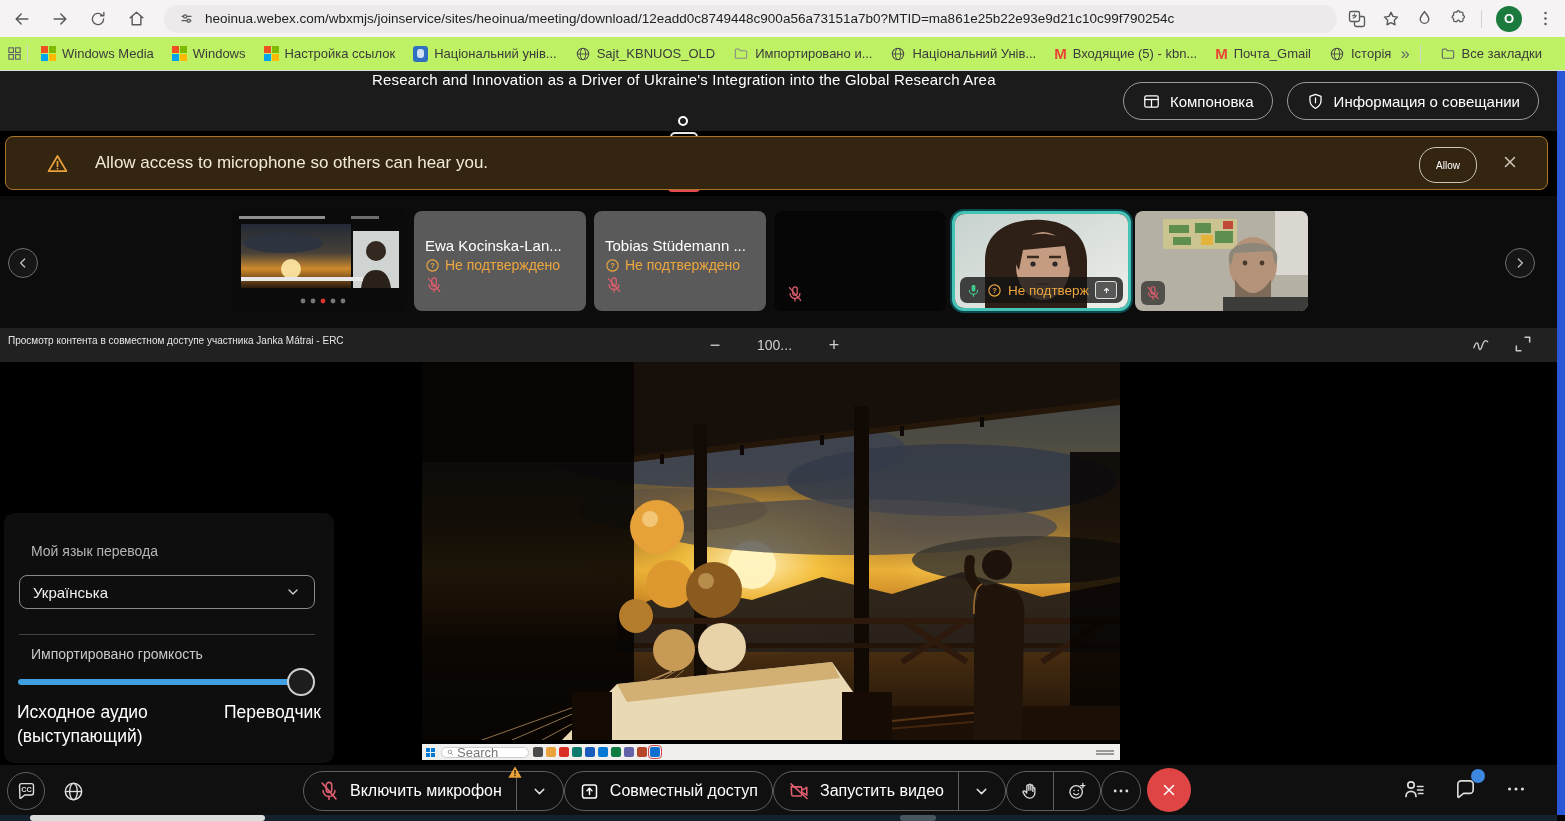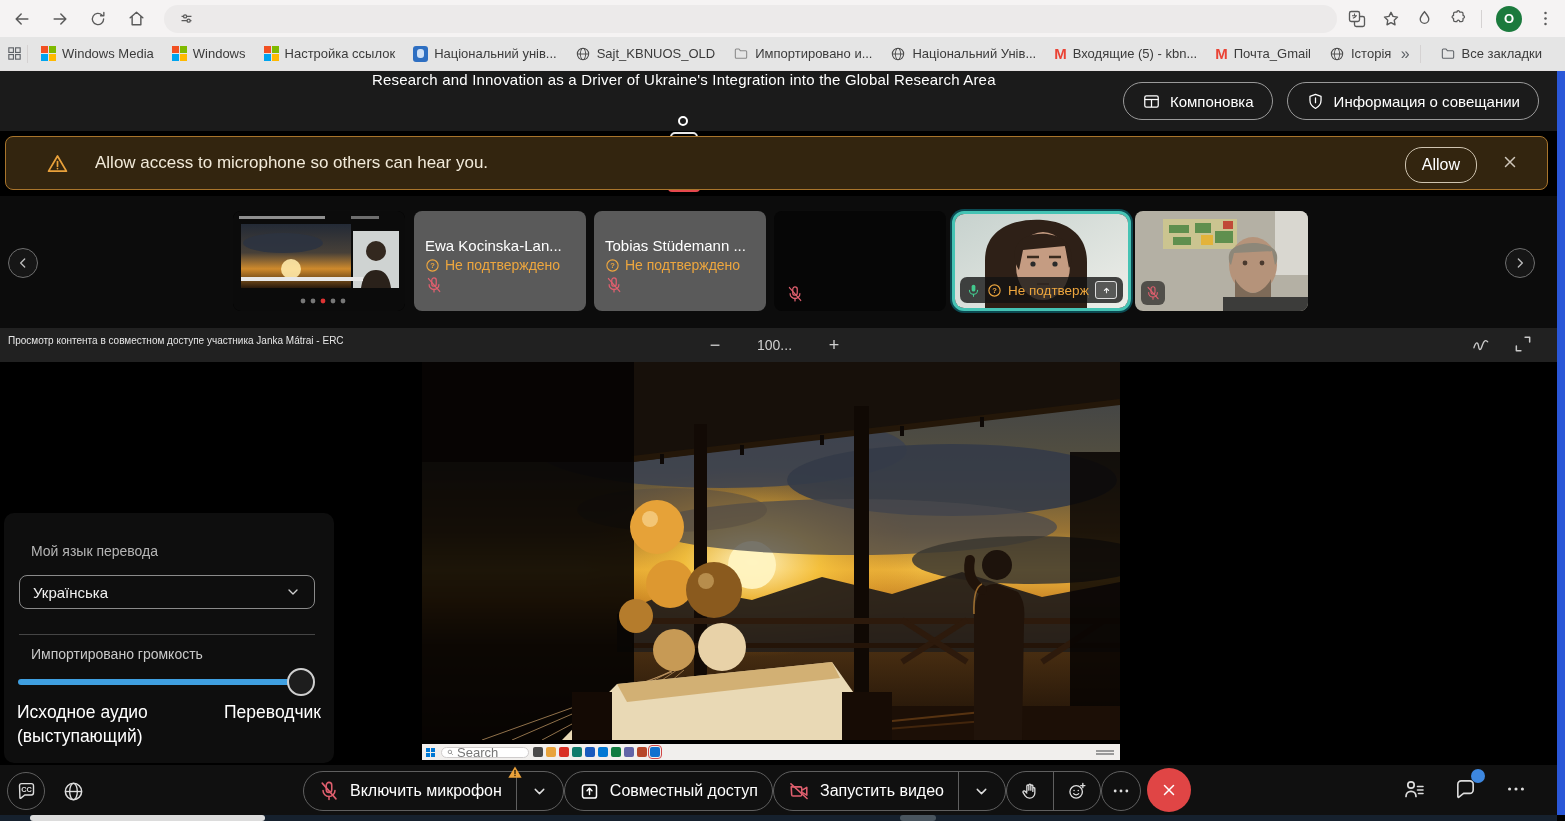--- a/index.html
+++ b/index.html
@@ -13,21 +13,21 @@
   .nav-ic{width:32px;height:32px;border-radius:50%;display:flex;align-items:center;justify-content:center;margin-left:6px;}
   .omnibox{flex:1;height:28px;background:#eceaea;border-radius:14px;margin:0 10px 0 12px;
            display:flex;align-items:center;gap:10px;padding:0 14px;min-width:0;}
   .omnibox .url{font-size:13.5px;color:#222;white-space:nowrap;overflow:hidden;}
   .chrome-right{display:flex;align-items:center;gap:14px;margin-right:10px;color:#5a5a5a;}
   .chrome-sep{width:1px;height:18px;background:#d5d2d2;}
   .avatar{width:26px;height:26px;border-radius:50%;background:#1b7a3d;color:#fff;font-size:13px;
           display:flex;align-items:center;justify-content:center;font-weight:bold;}
 
   
-  .bm-bar{position:absolute;top:37px;left:0;width:1565px;height:34px;background:#e5e5e5;
+  .bm-bar{position:absolute;top:37px;left:0;width:1565px;height:34px;background:#bef264;
           border-bottom:1px solid #e3e0e0;display:flex;align-items:center;padding-left:6px;box-sizing:border-box;
           font-size:13px;color:#3b3b3b;}
   .bm{display:flex;align-items:center;gap:6px;padding:0 9px;white-space:nowrap;}
   .winlogo{display:grid;grid-template-columns:7px 7px;grid-template-rows:7px 7px;gap:1px;}
   .winlogo i{display:block;}
   .winlogo i:nth-child(1){background:#f25022}.winlogo i:nth-child(2){background:#7fba00}
   .winlogo i:nth-child(3){background:#00a4ef}.winlogo i:nth-child(4){background:#ffb900}
   .gmail-m{color:#ea4335;font-weight:bold;font-size:15px;}
   .bluedoc{width:15px;height:16px;border-radius:3px;background:#2e6fc2;position:relative;}
   .bluedoc:after{content:"";position:absolute;left:4px;top:3px;width:7px;height:9px;border-radius:3px;background:#cfe0f5;}
@@ -48,21 +48,21 @@
   .pill-btn{height:38px;border:1px solid #9a9a9a;border-radius:19px;display:flex;align-items:center;gap:9px;
             padding:0 18px;color:#fff;font-size:15px;background:transparent;box-sizing:border-box;}
 
   
   .banner{position:absolute;left:5px;top:136px;width:1543px;height:54px;box-sizing:border-box;
           background:#33250f;border:1.5px solid #a9752c;border-radius:8px;
           display:flex;align-items:center;color:#f2ead9;}
   .banner .warn{margin-left:40px;color:var(--warning-orange,#e9a13b);}
   .banner .msg{margin-left:26px;font-size:17px;}
   .banner .allow{position:absolute;right:70px;top:10px;height:34px;padding:0 16px;border:1px solid #cfc4b0;
-                 border-radius:17px;background:transparent;color:#fff;font-size:16px;display:flex;align-items:center;}
+                 border-radius:17px;background:transparent;color:#fff;font-size:10px;display:flex;align-items:center;}
   .banner .close{position:absolute;right:28px;top:16px;color:#cfc7bb;}
 
   
   .filmstrip{position:absolute;top:196px;left:0;width:1565px;height:132px;background:#0c0c0c;}
   .strip-arrow{position:absolute;top:52px;width:28px;height:28px;border:1px solid #6e6e6e;border-radius:50%;
                background:#161616;color:#bdbdbd;display:flex;align-items:center;justify-content:center;}
   .arrow-l{left:8px;} .arrow-r{right:30px;}
   .tile{position:absolute;top:15px;height:100px;border-radius:8px;overflow:hidden;background:#000;}
   .t1{left:233px;width:172px;}
   .t2{left:414px;width:172px;background:#5a5a5a;}
@@ -323,20 +323,21 @@
         <svg class="ic" width="19" height="19">
           <use href="#i-home"></use>
         </svg>
       </div>
     <div class="omnibox">
       <span>
           <svg class="ic" width="17" height="17">
             <use href="#i-tune"></use>
           </svg>
         </span>
+      <span class="url">heoinua.webex.com/wbxmjs/joinservice/sites/heoinua/meeting/download/12eadd0c8749448c900a56a73151a7b0?MTID=ma861e25b22e93e9d21c10c99f790254c</span>
     </div>
     <div class="chrome-right">
       <span>
           <svg class="ic" width="20" height="20">
             <use href="#i-translate"></use>
           </svg>
         </span>
       <span>
           <svg class="ic" width="20" height="20">
             <use href="#i-star"></use>

